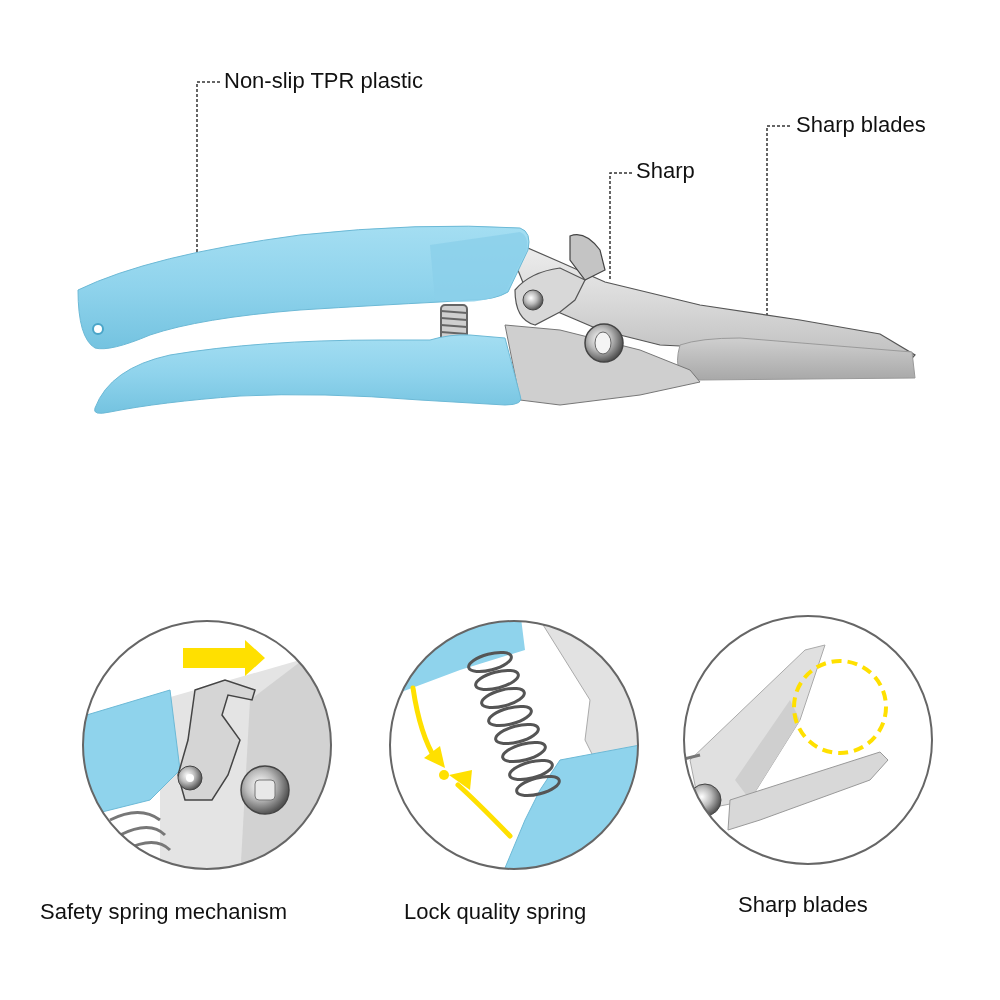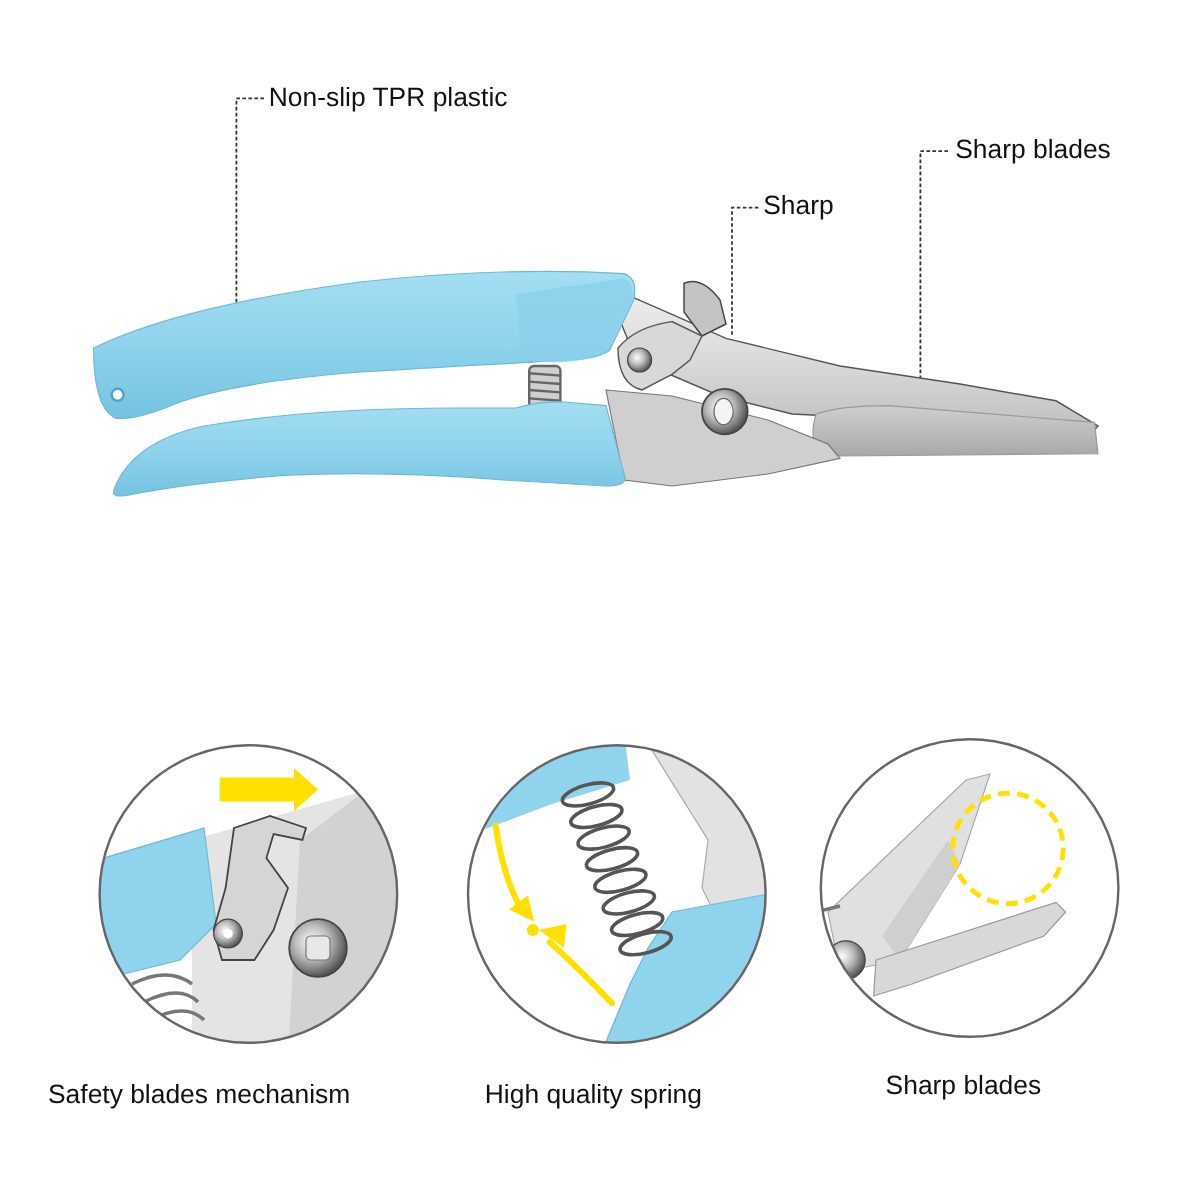--- a/index.html
+++ b/index.html
@@ -159,15 +159,15 @@
     </g>
     <circle cx="840" cy="707" r="46" fill="none" stroke="#ffe000" stroke-width="4" stroke-dasharray="10,6"></circle>
     <circle cx="808" cy="740" r="124" fill="none" stroke="#666" stroke-width="2"></circle>
   </g>
 </svg>
 
 <div class="callout-label" style="left:224px; top:70px;text-align:center;">Non-slip TPR plastic</div>
 <div class="callout-label" style="left:636px; top:160px;">Sharp</div>
 <div class="callout-label" style="left:796px; top:114px;">Sharp blades</div>
 
-<div class="caption" style="left:40px; top:901px;">Safety blades mechanism</div>
-<div class="caption" style="left:404px; top:901px;">High quality spring</div>
+<div class="caption" style="left:40px; top:901px;">Safety spring mechanism</div>
+<div class="caption" style="left:404px; top:901px;">Lock quality spring</div>
 <div class="caption" style="left:738px; top:894px;">Sharp blades</div>
 
 </body></html>

